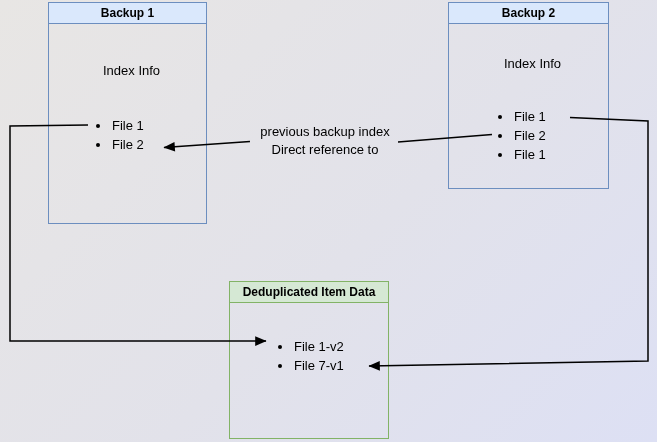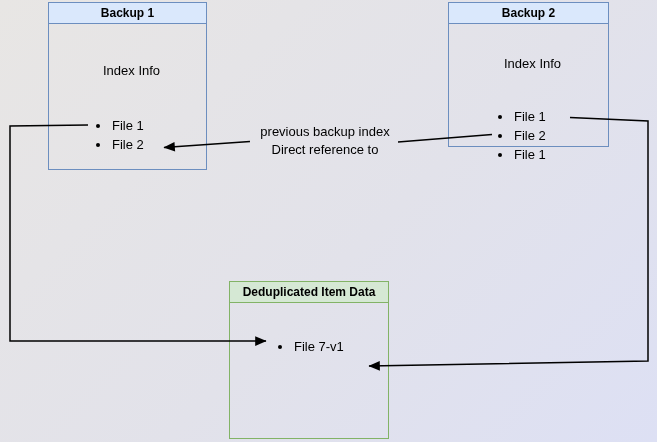--- a/index.html
+++ b/index.html
@@ -101,36 +101,36 @@
     font-size: 13px;
     line-height: 18px;
     white-space: nowrap;
   }
 </style>
 </head>
 <body>
 
 <div class="canvas">
 
-  <div class="shape backup" style="left:48px; top:2px; width:159px; height:168px;">
+  <div class="shape backup" style="left:48px; top:2px; width:159px; height:222px;">
     <div class="shape-header">Backup 1</div>
     <div class="section-label" style="left:26px; top:60px;">Index Info</div>
     <div class="file-list" style="left:47px; top:113px;">
       <div class="file-row">
         <span class="bullet-dot"></span>
         <span class="file-label">File 1</span>
       </div>
       <div class="file-row">
         <span class="bullet-dot"></span>
         <span class="file-label">File 2</span>
       </div>
     </div>
   </div>
 
-  <div class="shape backup" style="left:448px; top:2px; width:161px; height:145px;">
+  <div class="shape backup" style="left:448px; top:2px; width:161px; height:187px;">
     <div class="shape-header">Backup 2</div>
     <div class="section-label" style="left:27px; top:53px;">Index Info</div>
     <div class="file-list" style="left:49px; top:104px;">
       <div class="file-row">
         <span class="bullet-dot"></span>
         <span class="file-label">File 1</span>
       </div>
       <div class="file-row">
         <span class="bullet-dot"></span>
         <span class="file-label">File 2</span>
@@ -138,20 +138,24 @@
       <div class="file-row">
         <span class="bullet-dot"></span>
         <span class="file-label">File 1</span>
       </div>
     </div>
   </div>
 
   <div class="shape dedup" style="left:229px; top:281px; width:160px; height:158px;">
     <div class="shape-header">Deduplicated Item Data</div>
     <div class="file-list" style="left:48px; top:55px;">
+      <div class="file-row">
+        <span class="bullet-dot"></span>
+        <span class="file-label">File 1-v2</span>
+      </div>
       <div class="file-row">
         <span class="bullet-dot"></span>
         <span class="file-label">File 7-v1</span>
       </div>
     </div>
   </div>
 
   <svg class="edges-overlay" viewBox="0 0 657 442">
     <defs>
       <marker id="arrowhead" viewBox="0 0 12 12" refX="11" refY="6" markerWidth="13" markerHeight="13" markerUnits="userSpaceOnUse" orient="auto">

